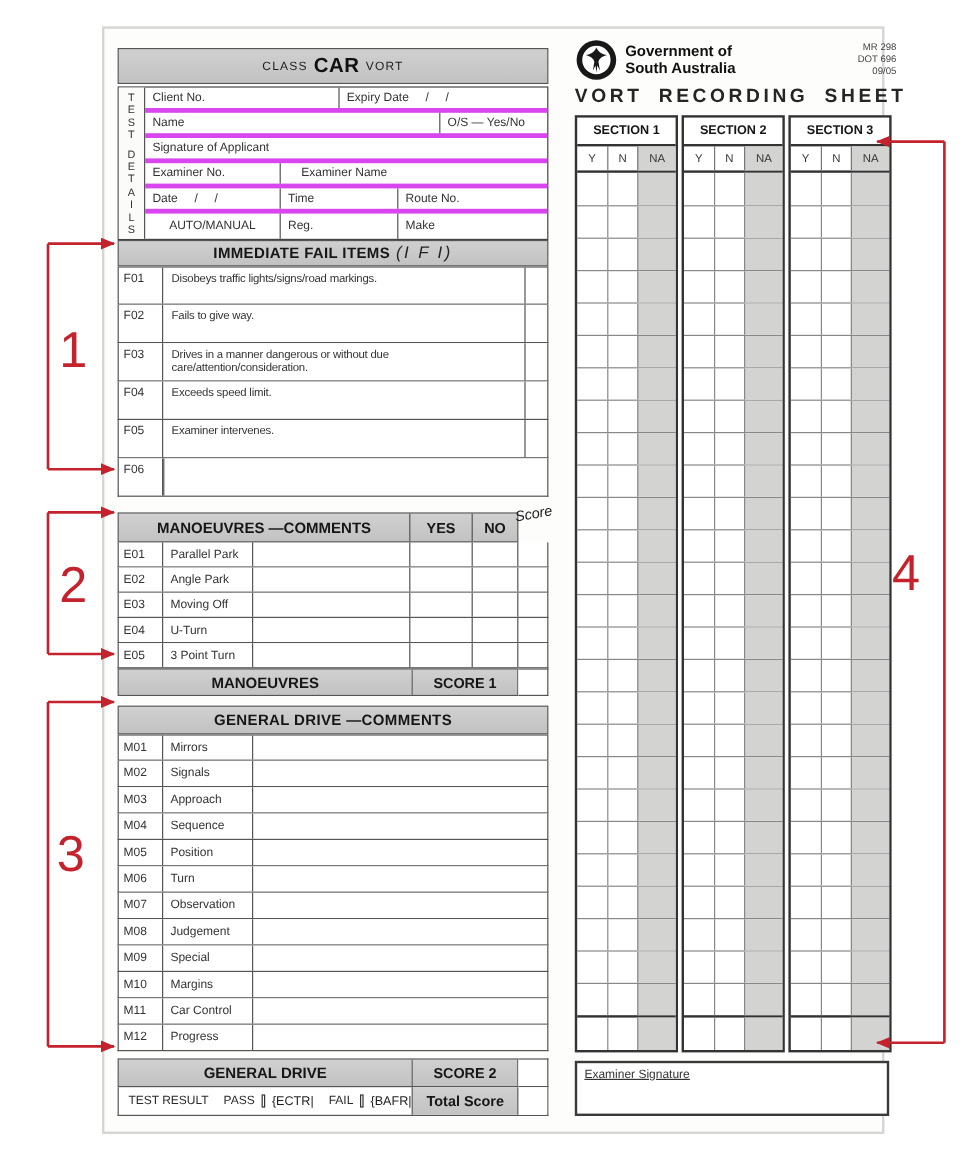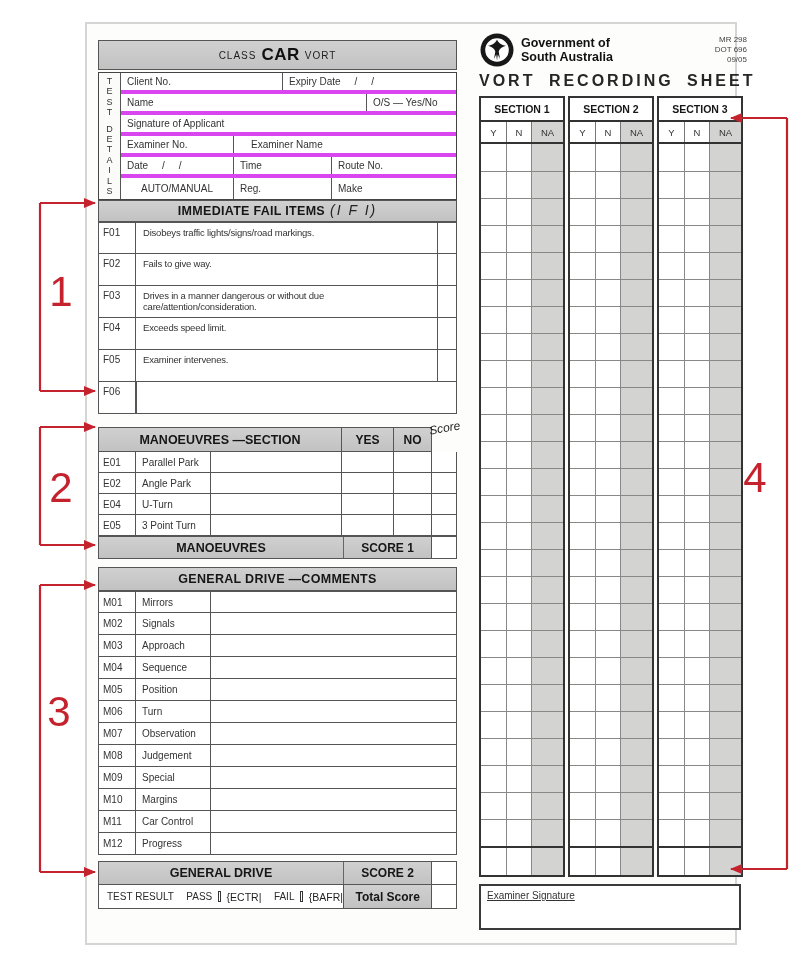--- a/index.html
+++ b/index.html
@@ -193,41 +193,49 @@
         <div class="fscore"></div>
       </div>
           <div class="frow">
         <div class="fcode">F06</div>
         <div class="fscore"></div>
       </div>
         </div>
 
       <div class="man-header">
         <div class="bar man-header-bar">
-          <div class="mh-title">MANOEUVRES —SECTION</div>
+          <div class="mh-title">MANOEUVRES —COMMENTS</div>
           <div class="mh-col mh-yes">YES</div>
           <div class="mh-col mh-no">NO</div>
         </div>
         <div class="man-score-strip">
           <span class="hand hand-score">Score</span>
         </div>
       </div>
 
       <div>
           <div class="erow">
         <div class="ecode">E01</div>
         <div class="elabel">Parallel Park</div>
         <div class="ecomment"></div>
         <div class="eyes"></div>
         <div class="eno"></div>
         <div class="escore"></div>
       </div>
           <div class="erow">
         <div class="ecode">E02</div>
         <div class="elabel">Angle Park</div>
+        <div class="ecomment"></div>
+        <div class="eyes"></div>
+        <div class="eno"></div>
+        <div class="escore"></div>
+      </div>
+          <div class="erow">
+        <div class="ecode">E03</div>
+        <div class="elabel">Moving Off</div>
         <div class="ecomment"></div>
         <div class="eyes"></div>
         <div class="eno"></div>
         <div class="escore"></div>
       </div>
           <div class="erow">
         <div class="ecode">E04</div>
         <div class="elabel">U-Turn</div>
         <div class="ecomment"></div>
         <div class="eyes"></div>

